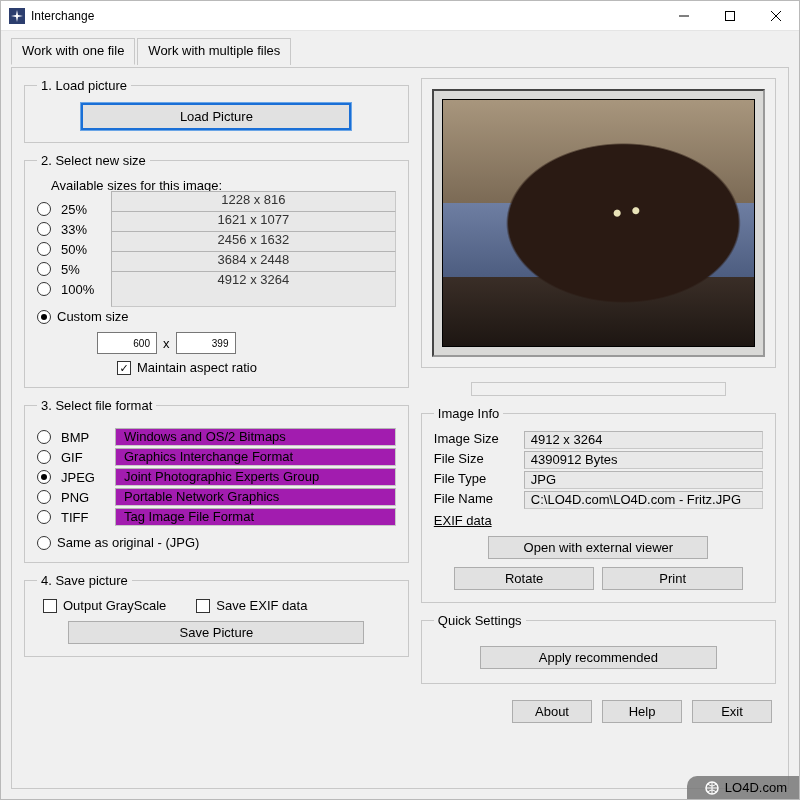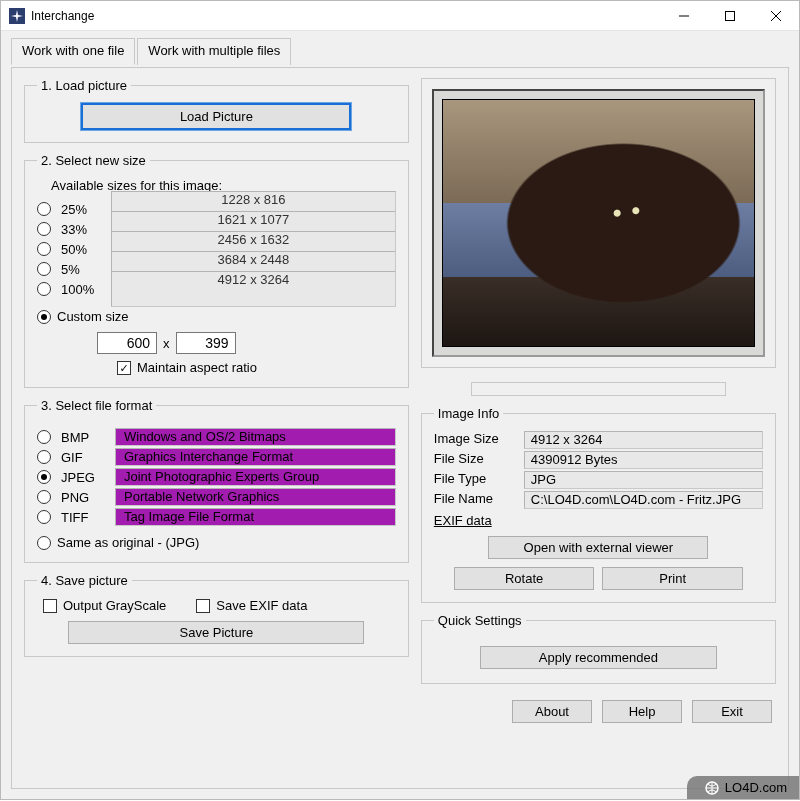--- a/index.html
+++ b/index.html
@@ -130,21 +130,21 @@
   .checkbox.checked::after {
     content: "✓"; font-size: 11px; line-height: 10px; color: #000;
   }
   .custom-inputs { display: flex; align-items: center; gap: 6px; margin: 8px 0 6px 60px; }
   .txt {
     width: 60px; height: 22px;
     border: 1px solid #777;
     background: #fff;
     text-align: right;
     padding: 6px 6px;
-    font-family: inherit; font-size: 14px;
+    font-family: inherit; font-size: 10px;
   }
   .fmt-list { margin-top: 4px; }
   .fmt-row { display: flex; align-items: center; gap: 10px; height: 20px; }
   .fmt-row .code { width: 44px; font-size: 13px; }
   .fmt-row .desc {
     flex: 1;
     border: 1px solid #c8c8c8;
     border-top: 1px solid #b4b4b4;
     border-left: 1px solid #b4b4b4;
     background: #a21caf;

